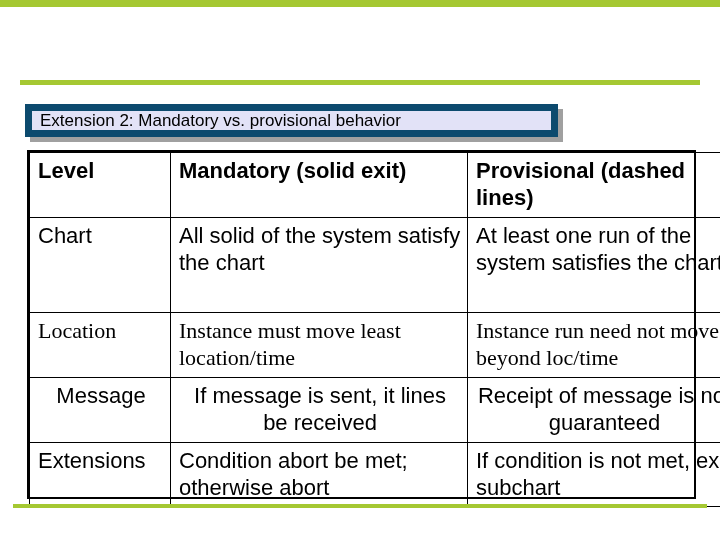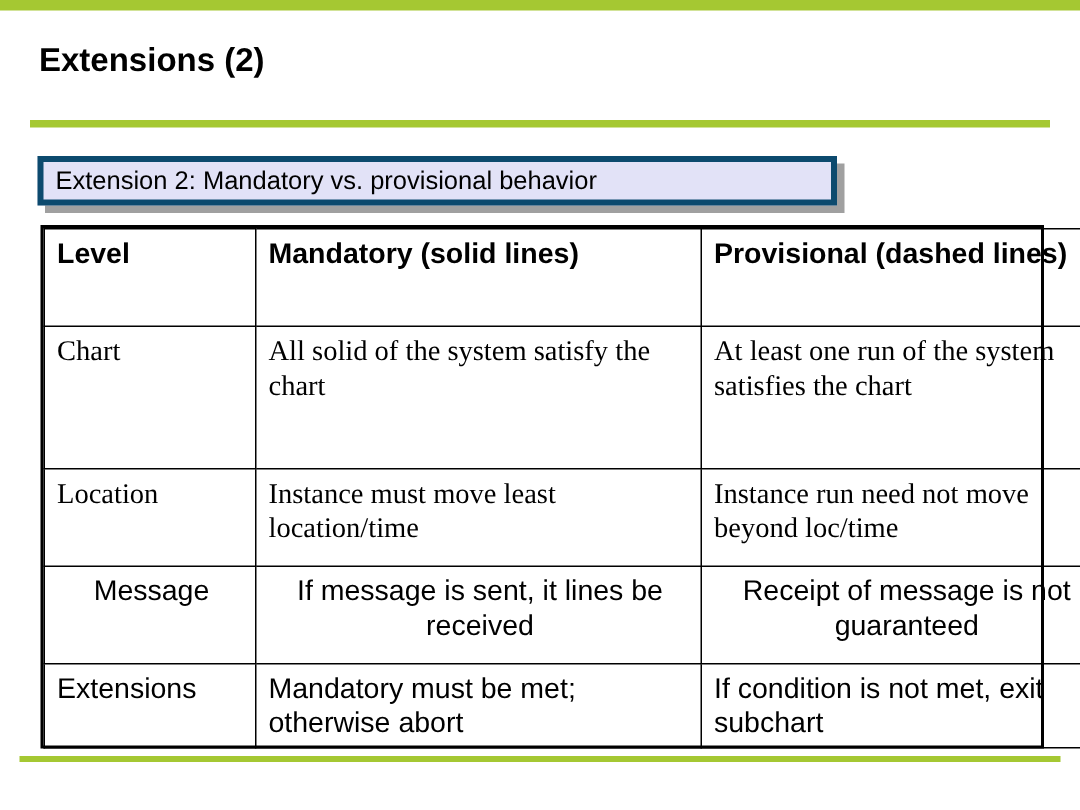--- a/index.html
+++ b/index.html
@@ -70,21 +70,21 @@
     height: 33px;
     background: #a0a0a0;
   }
   .callout-box {
     position: absolute;
     left: 0;
     top: 0;
     width: 533px;
     height: 33px;
     background: #e2e2f7;
-    border: 4px solid #0c4a6e;
+    border: 7px solid #0c4a6e;
     box-sizing: border-box;
     display: flex;
     align-items: center;
   }
   .callout-text {
     padding-left: 8px;
     font-size: 17px;
     color: #000000;
     white-space: nowrap;
   }
@@ -97,35 +97,35 @@
     width: 665px;
     border-collapse: collapse;
     table-layout: fixed;
     background: #ffffff;
   }
   .data-table th,
   .data-table td {
     border: 1px solid #000000;
     vertical-align: top;
     padding: 5px 6px 4px 8px;
-    font-size: 19px;
+    font-size: 22px;
     line-height: 1.22;
     color: #000000;
     text-align: left;
     font-weight: normal;
   }
   .data-table thead th {
     font-weight: bold;
   }
   .col-level   { width: 126px; }
   .col-mand    { width: 282px; }
   .col-prov    { width: 257px; }
 
   .row-header td, .row-header th { height: 55px; }
-  .row-chart     td { height: 85px; font-family: Liberation Serif, serif; }
+  .row-chart     td { height: 85px; }
   .row-location  td { height: 55px; font-family: Liberation Serif, serif; }
   .row-message   td { height: 55px; text-align: center; }
   .row-condition td { height: 45px; }
 
   
   .table-frame {
     position: absolute;
     left: 27px;
     top: 150px;
     width: 669px;
@@ -152,36 +152,35 @@
     height: 32px;
   }
 </style>
 </head>
 <body>
 
 <div class="slide">
 
   <div class="top-bar"></div>
 
-  <div class="slide-title">Extensions (2)</div>
 
   <div class="title-rule"></div>
 
   <div class="callout-wrap">
     <div class="callout-shadow"></div>
     <div class="callout-box">
       <span class="callout-text">Extension 2: Mandatory vs. provisional behavior</span>
     </div>
   </div>
 
   <table class="data-table">
     <thead>
       <tr class="row-header">
         <th class="col-level">Level</th>
-        <th class="col-mand">Mandatory (solid lines)</th>
+        <th class="col-mand">Mandatory (solid exit)</th>
         <th class="col-prov">Provisional (dashed lines)</th>
       </tr>
     </thead>
     <tbody>
       <tr class="row-chart">
         <td>Chart</td>
         <td>All solid of the system satisfy the chart</td>
         <td>At least one run of the system satisfies the chart</td>
       </tr>
       <tr class="row-location">
@@ -189,21 +188,21 @@
         <td>Instance must move least location/time</td>
         <td>Instance run need not move beyond loc/time</td>
       </tr>
       <tr class="row-message">
         <td>Message</td>
         <td>If message is sent, it lines be received</td>
         <td>Receipt of message is not guaranteed</td>
       </tr>
       <tr class="row-condition">
         <td>Extensions</td>
-        <td>Mandatory must be met; otherwise abort</td>
+        <td>Condition abort be met; otherwise abort</td>
         <td>If condition is not met, exit subchart</td>
       </tr>
     </tbody>
   </table>
 
   <div class="table-frame"></div>
 
   <div class="footer-rule"></div>
 
   <div class="footer">

